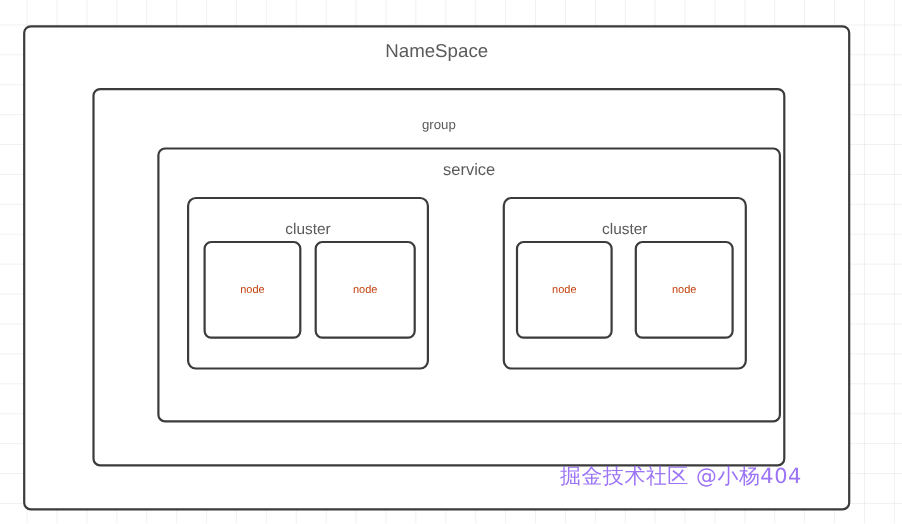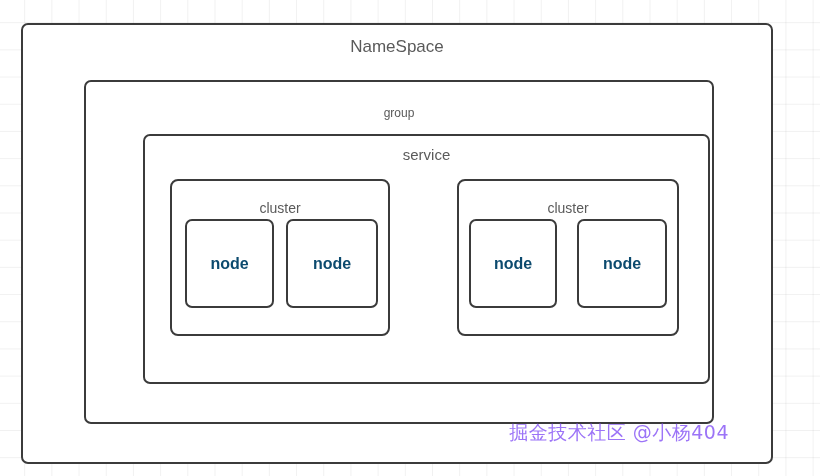--- a/index.html
+++ b/index.html
@@ -102,25 +102,24 @@
     border-radius: 7px;
     border-width: 2px;
   }
   .lvl-node > .node-label {
     position: absolute;
     left: 0;
     right: 0;
     top: 50%;
     transform: translateY(-50%);
     text-align: center;
-    color: #0c4a6e;
-    font-size: 16px;
+    color: #c2410c;
+    font-size: 10px;
     white-space: nowrap;
     pointer-events: none;
-    font-weight: bold;
   }
   .cluster-0 .node-0 { left: 13px;  width: 89px; }
   .cluster-0 .node-1 { left: 114px; width: 92px; }
   .cluster-1 .node-0 { left: 10px;  width: 88px; }
   .cluster-1 .node-1 { left: 118px; width: 90px; }
 
   
   #watermark {
     position: absolute;
     right: 42px;

